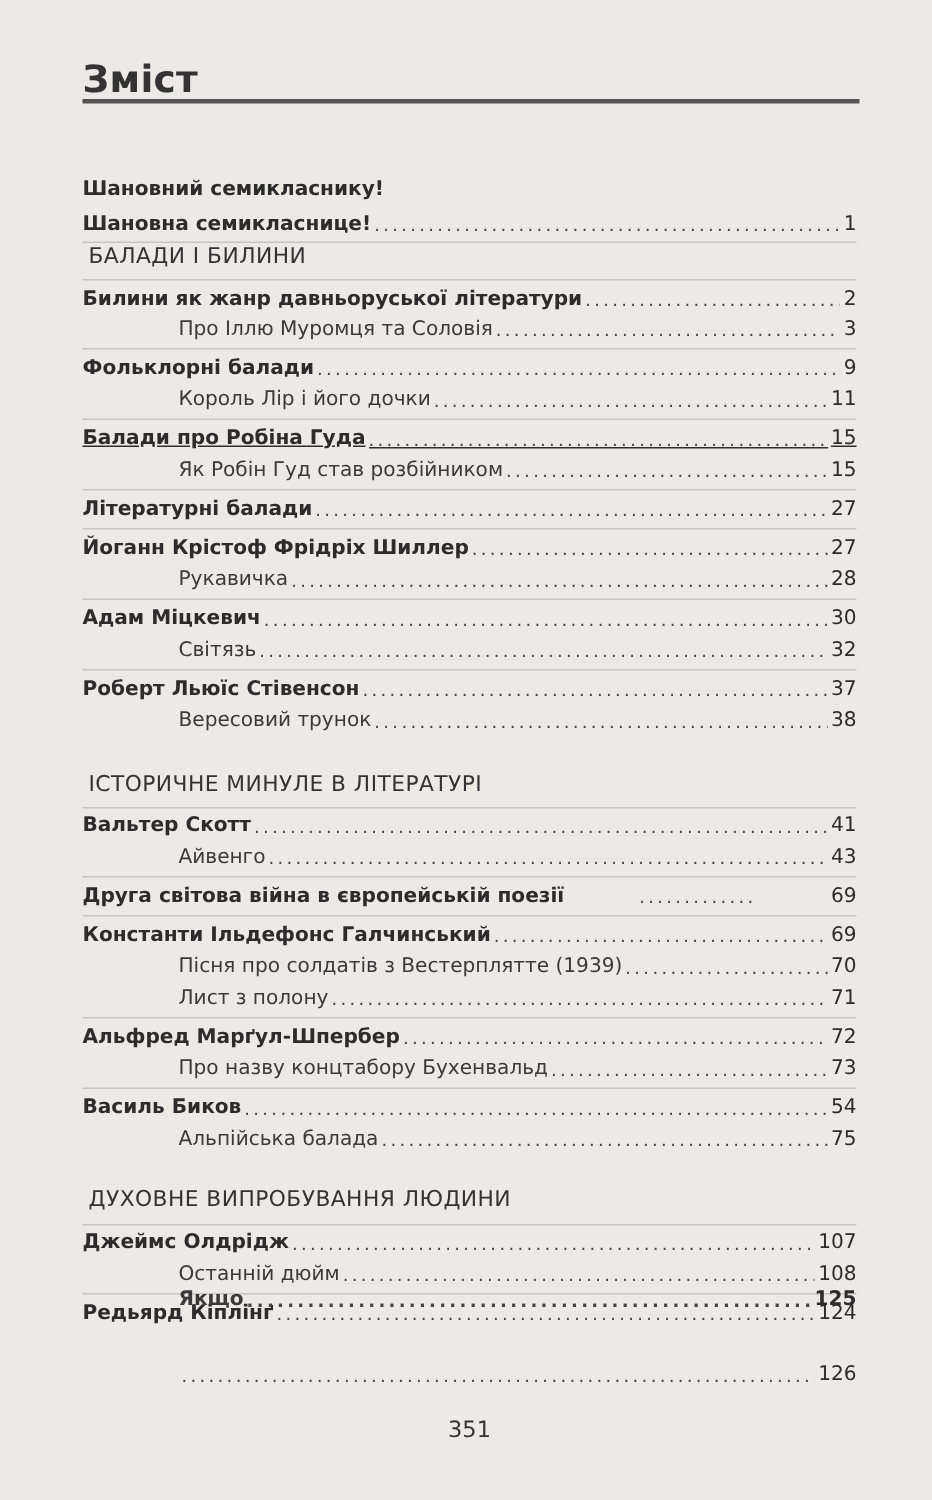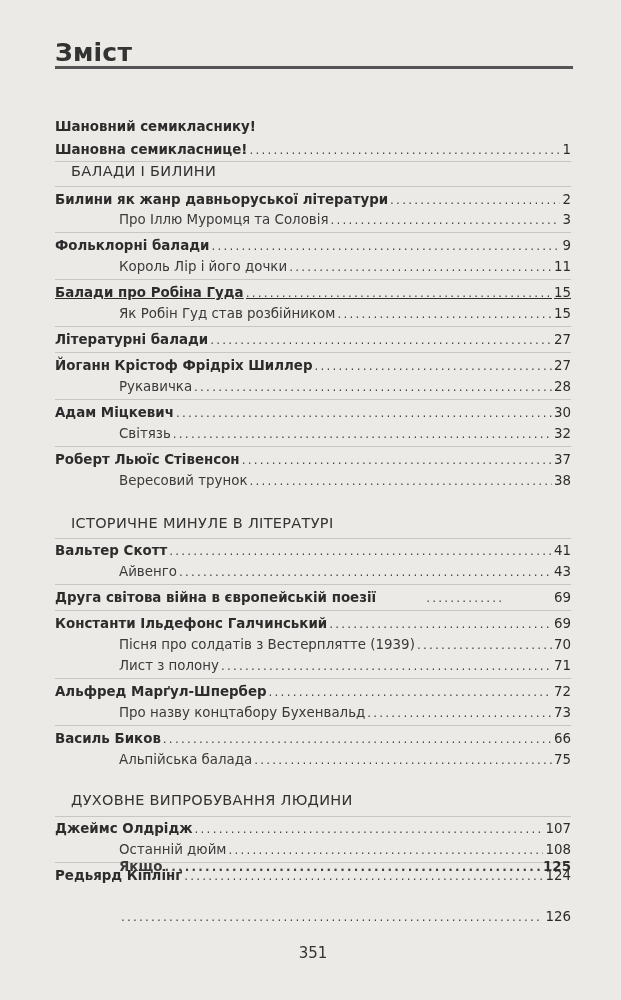--- a/index.html
+++ b/index.html
@@ -13,21 +13,21 @@
   .page { position:absolute; left:55px; top:0; width:518px; }
   .title {
     position:absolute; top:38px; left:0;
     font-size:25px; font-weight:bold; color:#333; letter-spacing:0.2px;
   }
   .title-rule {
     position:absolute; top:66px; left:0; width:518px; height:3px;
     background:#555;
   }
   .section-head {
-    position:absolute; left:16px;
+    position:absolute; left:4px;
     font-size:14.5px; color:#333; letter-spacing:0.3px;
   }
   .sep {
     position:absolute; left:0; width:516px; height:1px; background:#c9c6c0;
   }
   .row {
     position:absolute; left:0; width:516px; height:20px;
     display:flex; align-items:flex-end;
     font-size:13.4px; line-height:20px;
     white-space:nowrap;
@@ -193,21 +193,21 @@
   <div class="row sub" style="top:703px;">
     <span class="lbl">Про назву концтабору Бухенвальд</span>
     <span class="dots">................................................................................................................</span>
     <span class="num">73</span>
   </div>
   <div class="sep" style="top:725px;"></div>
 
   <div class="row main" style="top:729px;">
     <span class="lbl">Василь Биков</span>
     <span class="dots">................................................................................................................</span>
-    <span class="num">66</span>
+    <span class="num">54</span>
   </div>
   <div class="row sub" style="top:750px;">
     <span class="lbl">Альпійська балада</span>
     <span class="dots">................................................................................................................</span>
     <span class="num">75</span>
   </div>
 
   <div class="section-head" style="top:792px;">ДУХОВНЕ ВИПРОБУВАННЯ ЛЮДИНИ</div>
   <div class="sep" style="top:816px;"></div>
 

